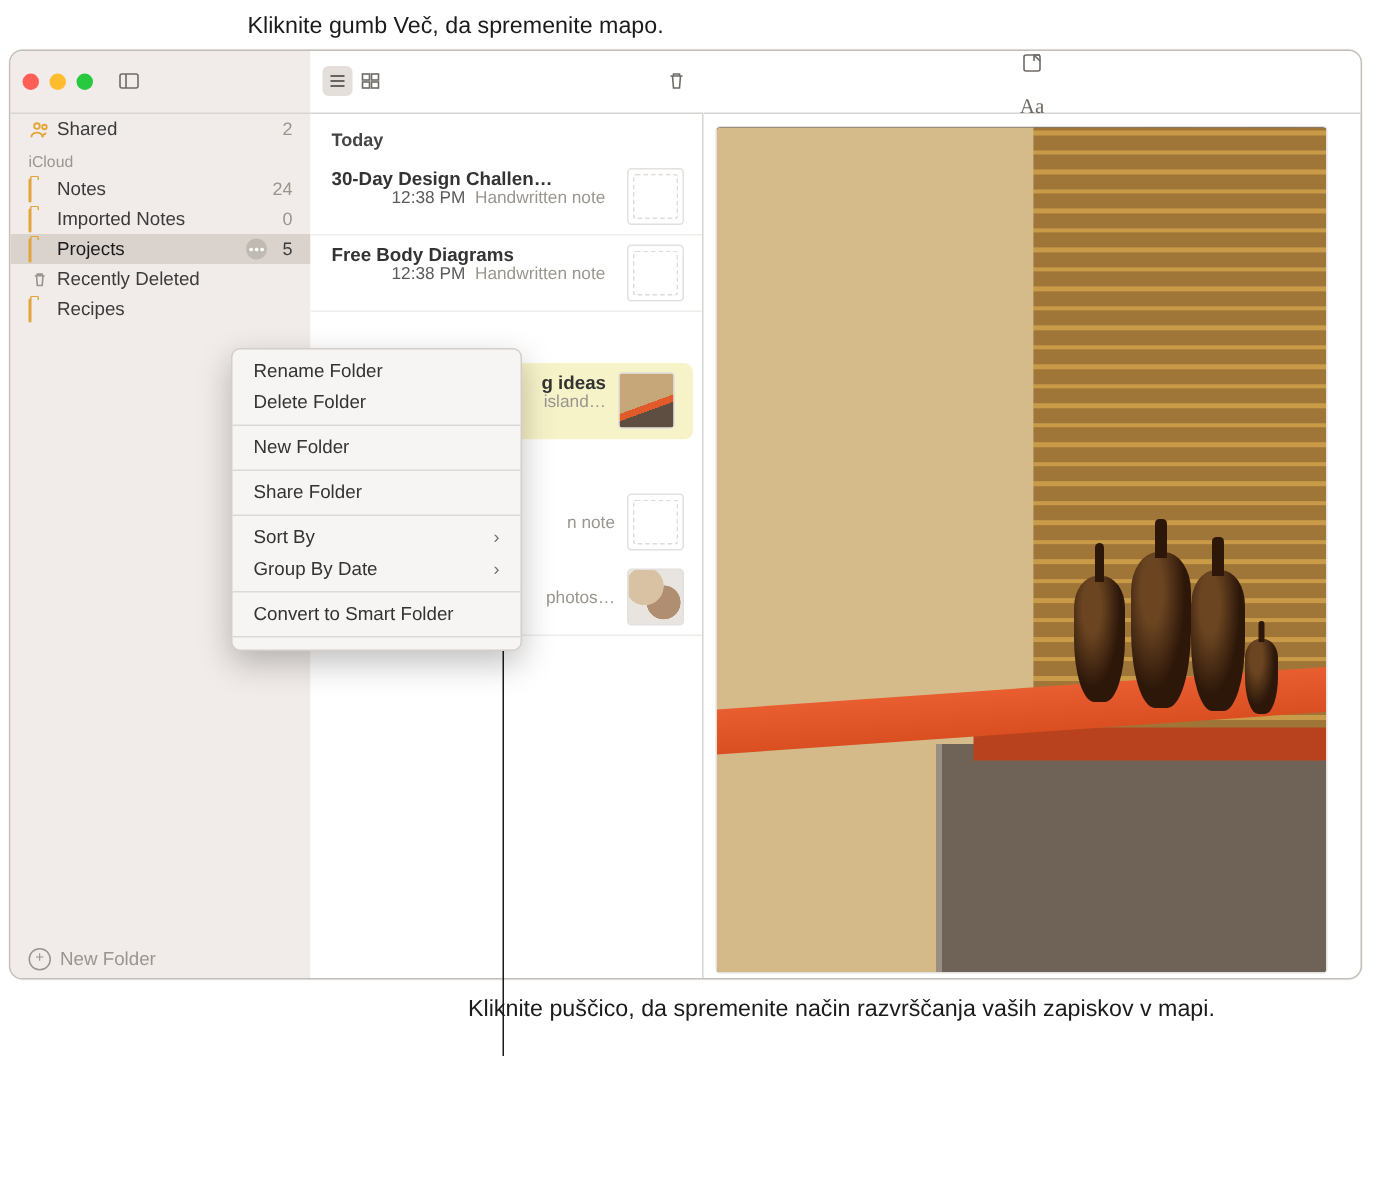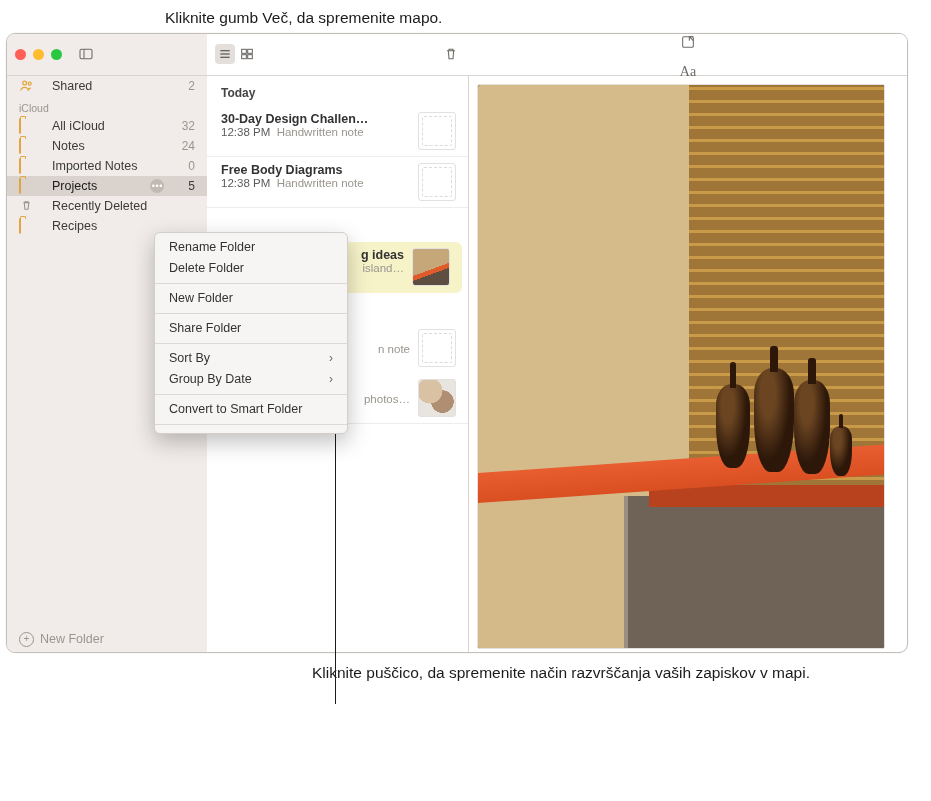--- a/index.html
+++ b/index.html
@@ -78,21 +78,21 @@
   .tbicon svg { width:16px; height:16px; fill:none; stroke:currentColor; stroke-width:1.6;}
   .chev-down { width:8px; height:8px; }
   .tbgroup{display:flex;gap:2px;}
   .tbgroup2{display:flex;gap:2px;align-items:center;}
 
   
   .sidebar { grid-column:1; grid-row:2; background:var(--sidebar-bg); display:flex; flex-direction:column;
              font-size:12.5px; color:#3b3b3b; position:relative;}
   .sb-section-label { font-size:10.5px; color:var(--text3); padding:6px 12px 2px;}
   .sb-item {
-    display:flex; align-items:flex-start; gap:18px; padding:3px 12px 3px 12px;
+    display:flex; align-items:flex-end; gap:4px; padding:3px 12px 3px 12px;
     position:relative;
   }
   .sb-item.selected { background:var(--sel); color:#1b1b1b;}
   .sb-item .icon { width:15px; height:13px; flex:0 0 15px;}
   .sb-item .label { flex:1; overflow:hidden; text-overflow:ellipsis; white-space:nowrap;}
   .sb-item .count { color:var(--text3); font-size:12px;}
   .sb-item.selected .count{ color:#3b3b3b;}
   .more-dot {
     width:14px; height:14px; border-radius:50%; background:#C1BAB2;
     display:flex; align-items:center; justify-content:center; margin-right:6px;
@@ -123,21 +123,21 @@
   .noteslist{ grid-column:2; grid-row:2; background:var(--col2-bg); border-right:1px solid var(--border);
               padding:6px 0 0; overflow:hidden; position:relative;}
   .date-head{ font-size:12px; color:#444; font-weight:600; padding:4px 14px 6px;}
   .note-row{
     display:flex; gap:8px; padding:6px 12px 6px 14px; border-bottom:1px solid #EFEDEB;
   }
   .note-row.sel{ background:#F7F3C9; border-radius:6px; margin:0 6px; border-bottom-color:transparent;}
   .note-body{ flex:1; min-width:0;}
   .note-title{ font-weight:600; font-size:12.5px; white-space:nowrap; overflow:hidden; text-overflow:ellipsis;}
   .note-sub{ font-size:11.5px; color:var(--text3); white-space:nowrap; overflow:hidden; text-overflow:ellipsis;}
-  .note-sub .time{ color:#5b5b5b;}
+  .note-sub .time{ color:#5b5b5b;margin-left:40px;}
   .thumb{
     width:36px; height:36px; border:0.5px solid #E3E0DD; border-radius:3px; background:#fff;
     flex:0 0 36px; position:relative; overflow:hidden;
   }
   .thumb .scribble{
     position:absolute; inset:3px; border:1px dashed #C7C2BD; border-radius:2px; opacity:0.6;
   }
   .thumb.photo{ background:linear-gradient(160deg,#C6A77A 0%,#C6A77A 55%,#E15A2A 55%,#E15A2A 65%,#5E4D41 65%);} 
   .thumb.people{ background:radial-gradient(circle at 30% 30%,#D9C1A3 0 35%,transparent 36%),radial-gradient(circle at 65% 60%,#B08E72 0 35%,transparent 36%),#E8E4DF;}
   .date-head2{ font-size:12px; color:#444; font-weight:600; padding:10px 14px 6px;}
@@ -328,25 +328,20 @@
               <circle cx="17" cy="7" r="2.4"></circle>
               <path d="M15 18c0-2.4 2-4 4-4"></path>
             </svg>
         </span>
         <span class="label">Shared</span>
         <span class="count">2</span>
       </div>
 
       <div class="sb-section-label">iCloud</div>
 
-      <div class="sb-item">
-        <span class="icon"><span class="folder"></span></span>
-        <span class="label">All iCloud</span>
-        <span class="count">32</span>
-      </div>
       <div class="sb-item">
         <span class="icon"><span class="folder"></span></span>
         <span class="label">Notes</span>
         <span class="count">24</span>
       </div>
       <div class="sb-item">
         <span class="icon"><span class="folder"></span></span>
         <span class="label">Imported Notes</span>
         <span class="count">0</span>
       </div>

